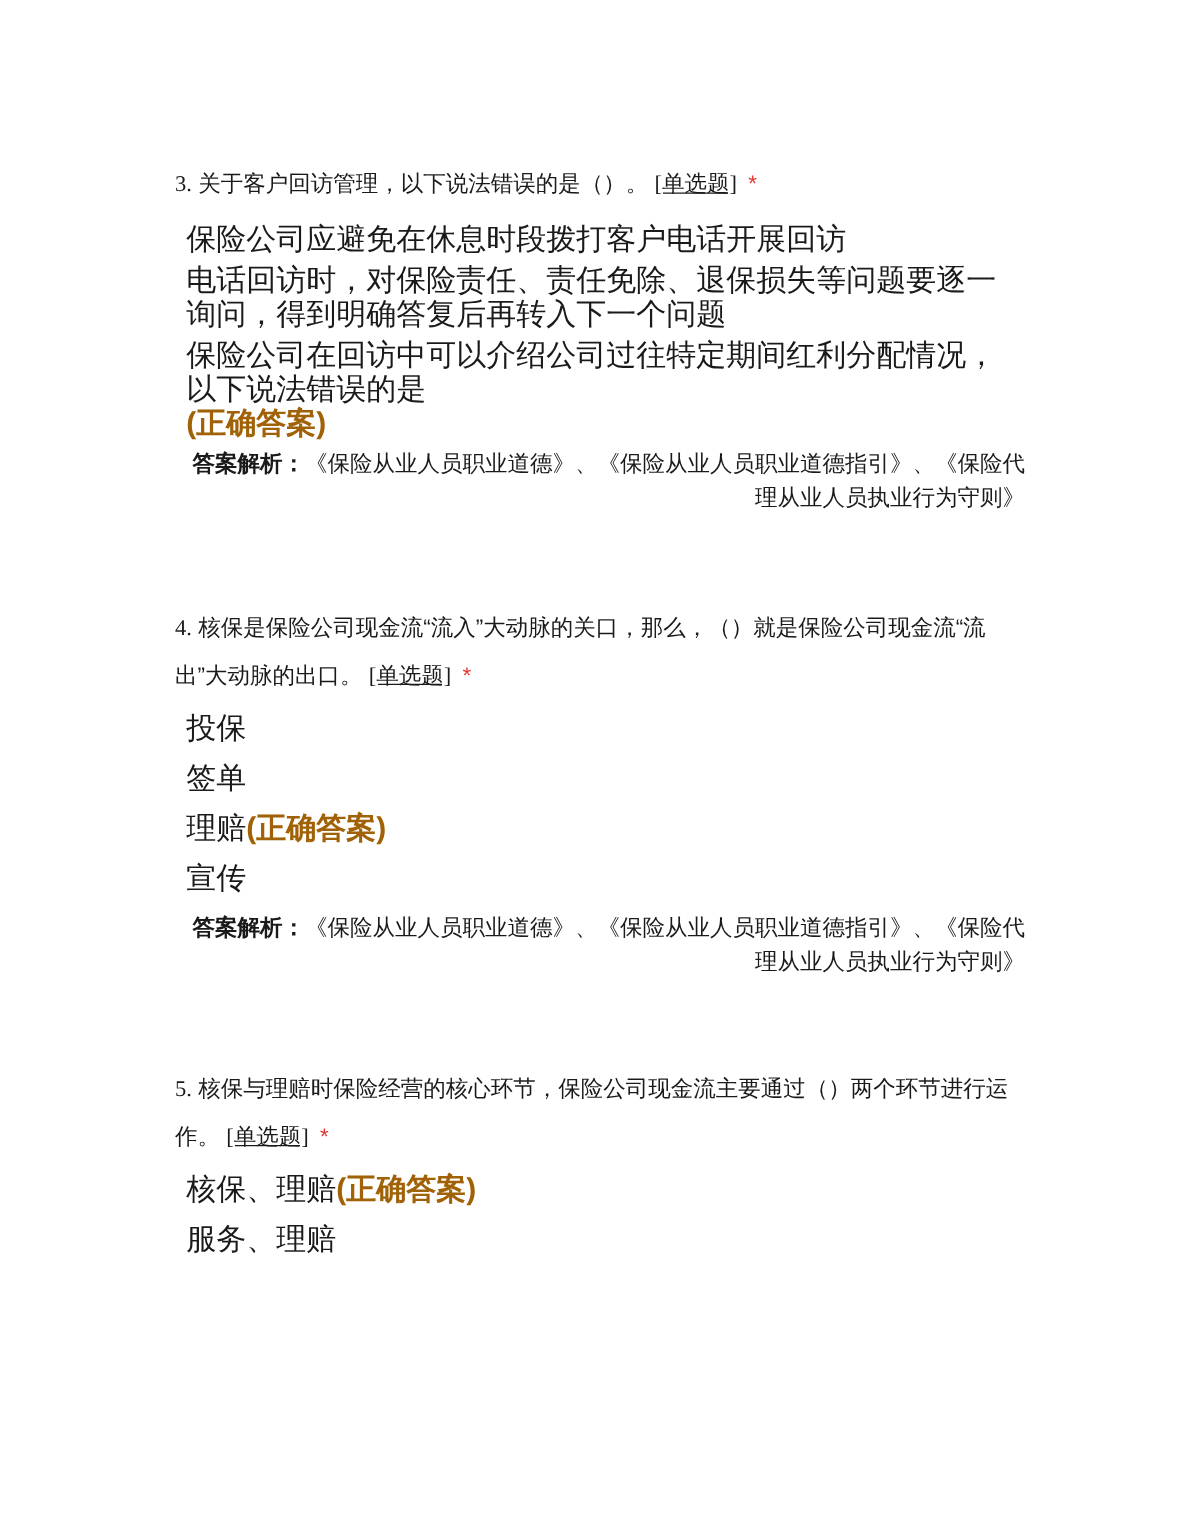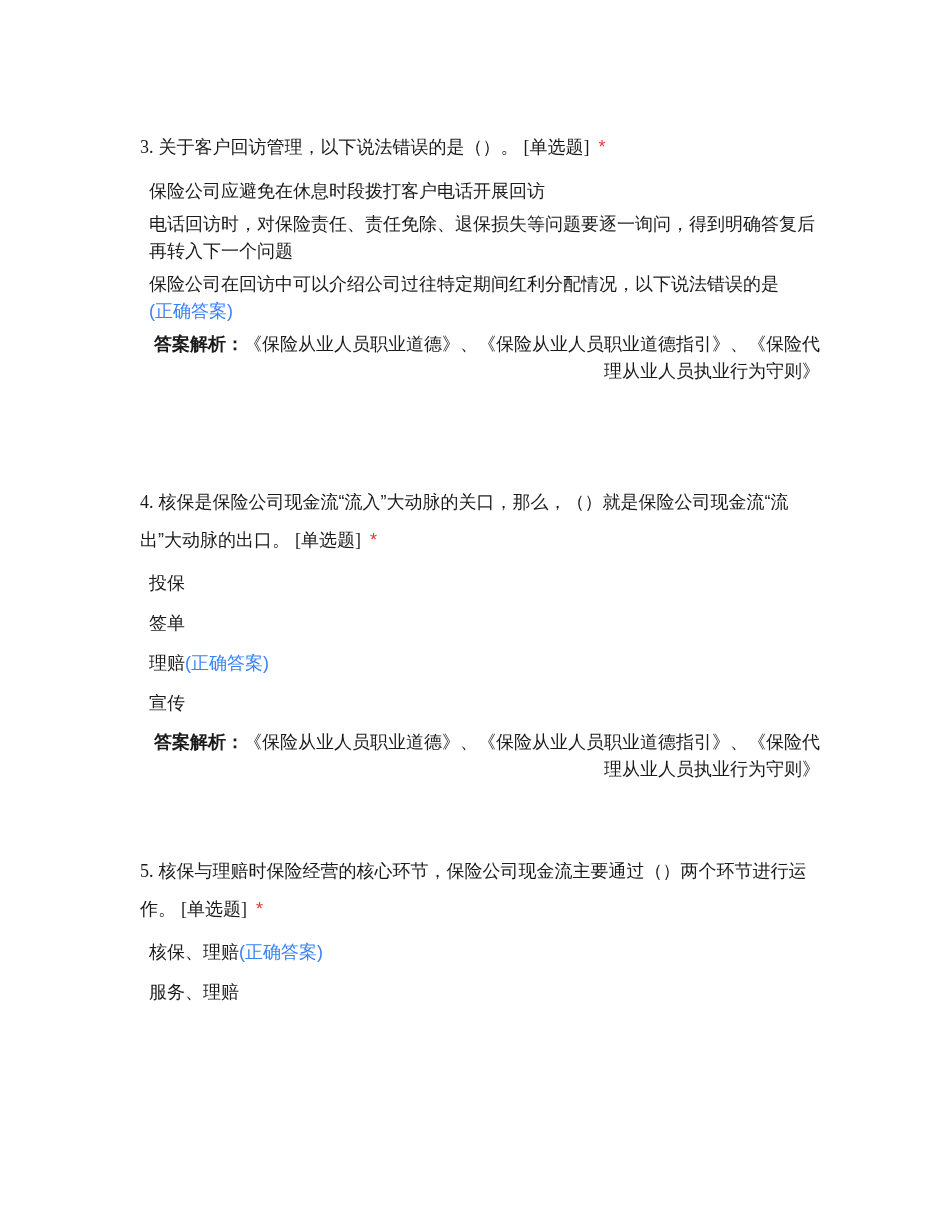--- a/index.html
+++ b/index.html
@@ -2,26 +2,26 @@
 <html><head>
   <meta charset="utf-8">
   <style>
     html, body { margin: 0; padding: 0; background: #ffffff; }
     body { width: 950px; height: 1230px; position: relative; overflow: hidden;
       font-family: "Liberation Sans", "DejaVu Sans", sans-serif; color: #1a1a1a; }
     .page { position: absolute; left: 140px; top: 0; width: 680px; }
     .question { position: absolute; left: 0; width: 680px; }
     .q-title { font-size: 18px; line-height: 38px; margin: 0; }
     .q-title .num { font-family: "Liberation Serif", serif; }
-    .q-type { font-family: "Liberation Serif", serif; }
+    .q-type { font-family: "Liberation Serif", serif; text-decoration: underline; }
     .required { color: #e53935; margin-left: 4px; }
     .options { margin: 4px 0 0 0; padding: 0; list-style: none; }
-    .option { font-size: 18px; line-height: 27px; padding: 0 0 0 9px; margin: 0 0 6px 0; }
+    .option { font-size: 24px; line-height: 27px; padding: 0 0 0 9px; margin: 0 0 6px 0; }
     .option.short { line-height: 28px; margin-bottom: 12px; }
-    .correct { color: #3b82f6; }
+    .correct { color: #a16207; font-weight: bold; }
     .analysis { font-size: 18px; line-height: 27px; margin-top: 2px; text-align: right; }
     .analysis .label { font-weight: bold; }
   </style>
 </head>
 <body>
 
 <div class="page">
 
   <div class="question" style="top:128px;">
     <p class="q-title">

